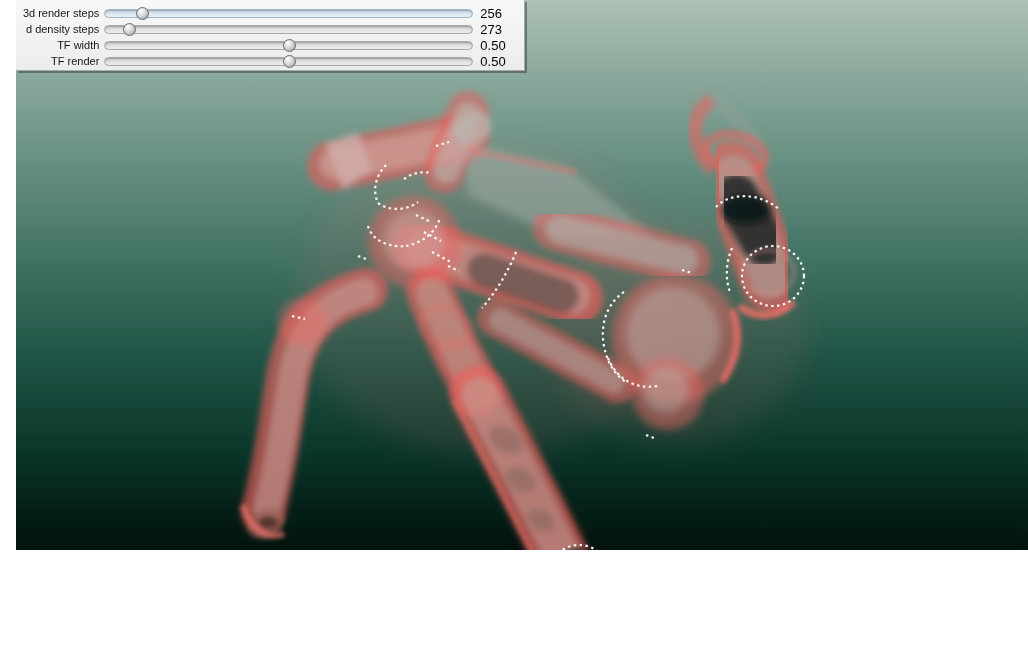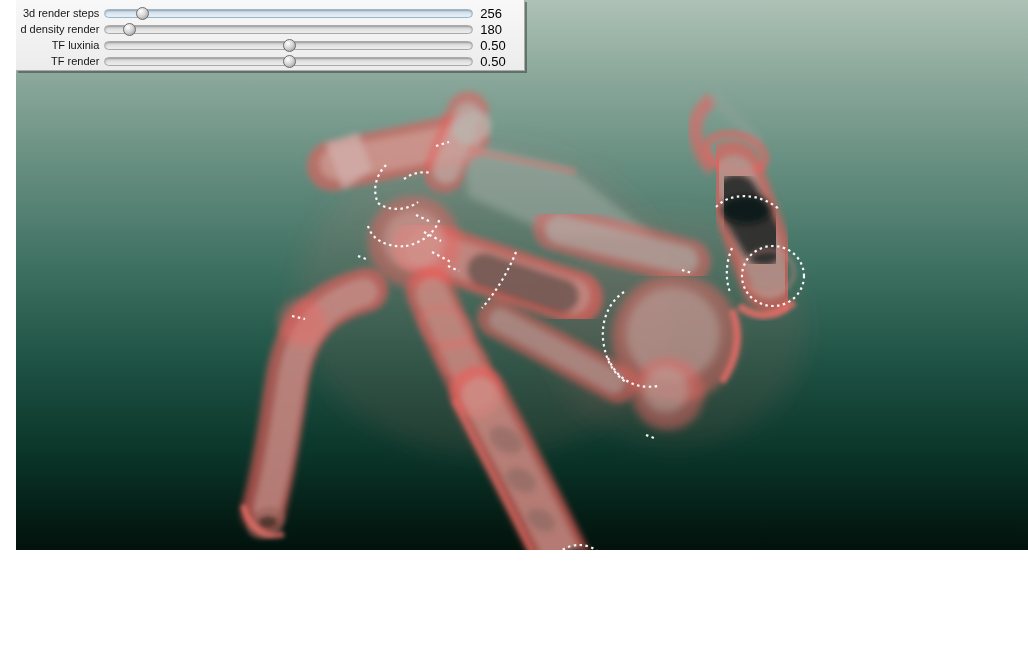--- a/index.html
+++ b/index.html
@@ -179,28 +179,28 @@
 
   <div class="panel">
     <div class="slider-row">
       <span class="slider-label">3d render steps</span>
       <span class="track focused">
           <span class="thumb" style="left: calc(10% - 6px);"></span>
         </span>
       <span class="slider-value">256</span>
     </div>
     <div class="slider-row">
-      <span class="slider-label">d density render</span>
+      <span class="slider-label">d density steps</span>
       <span class="track">
           <span class="thumb" style="left: calc(6.5% - 6px);"></span>
         </span>
-      <span class="slider-value">180</span>
-    </div>
-    <div class="slider-row">
-      <span class="slider-label">TF luxinia</span>
+      <span class="slider-value">273</span>
+    </div>
+    <div class="slider-row">
+      <span class="slider-label">TF width</span>
       <span class="track">
           <span class="thumb" style="left: calc(50% - 6px);"></span>
         </span>
       <span class="slider-value">0.50</span>
     </div>
     <div class="slider-row">
       <span class="slider-label">TF render</span>
       <span class="track">
           <span class="thumb" style="left: calc(50% - 6px);"></span>
         </span>

